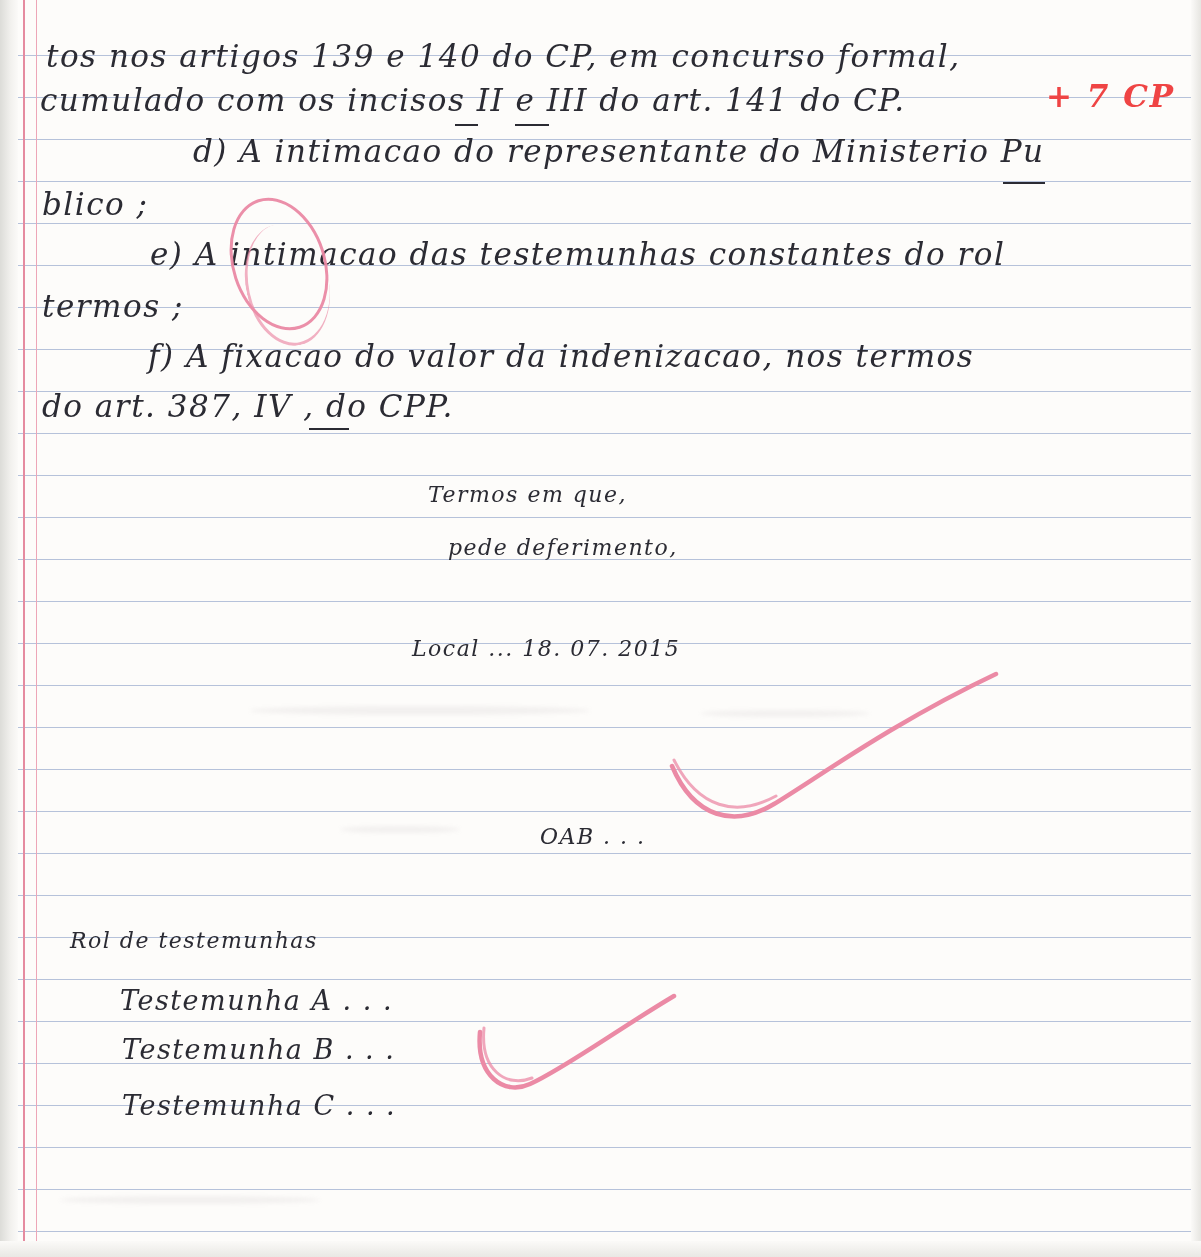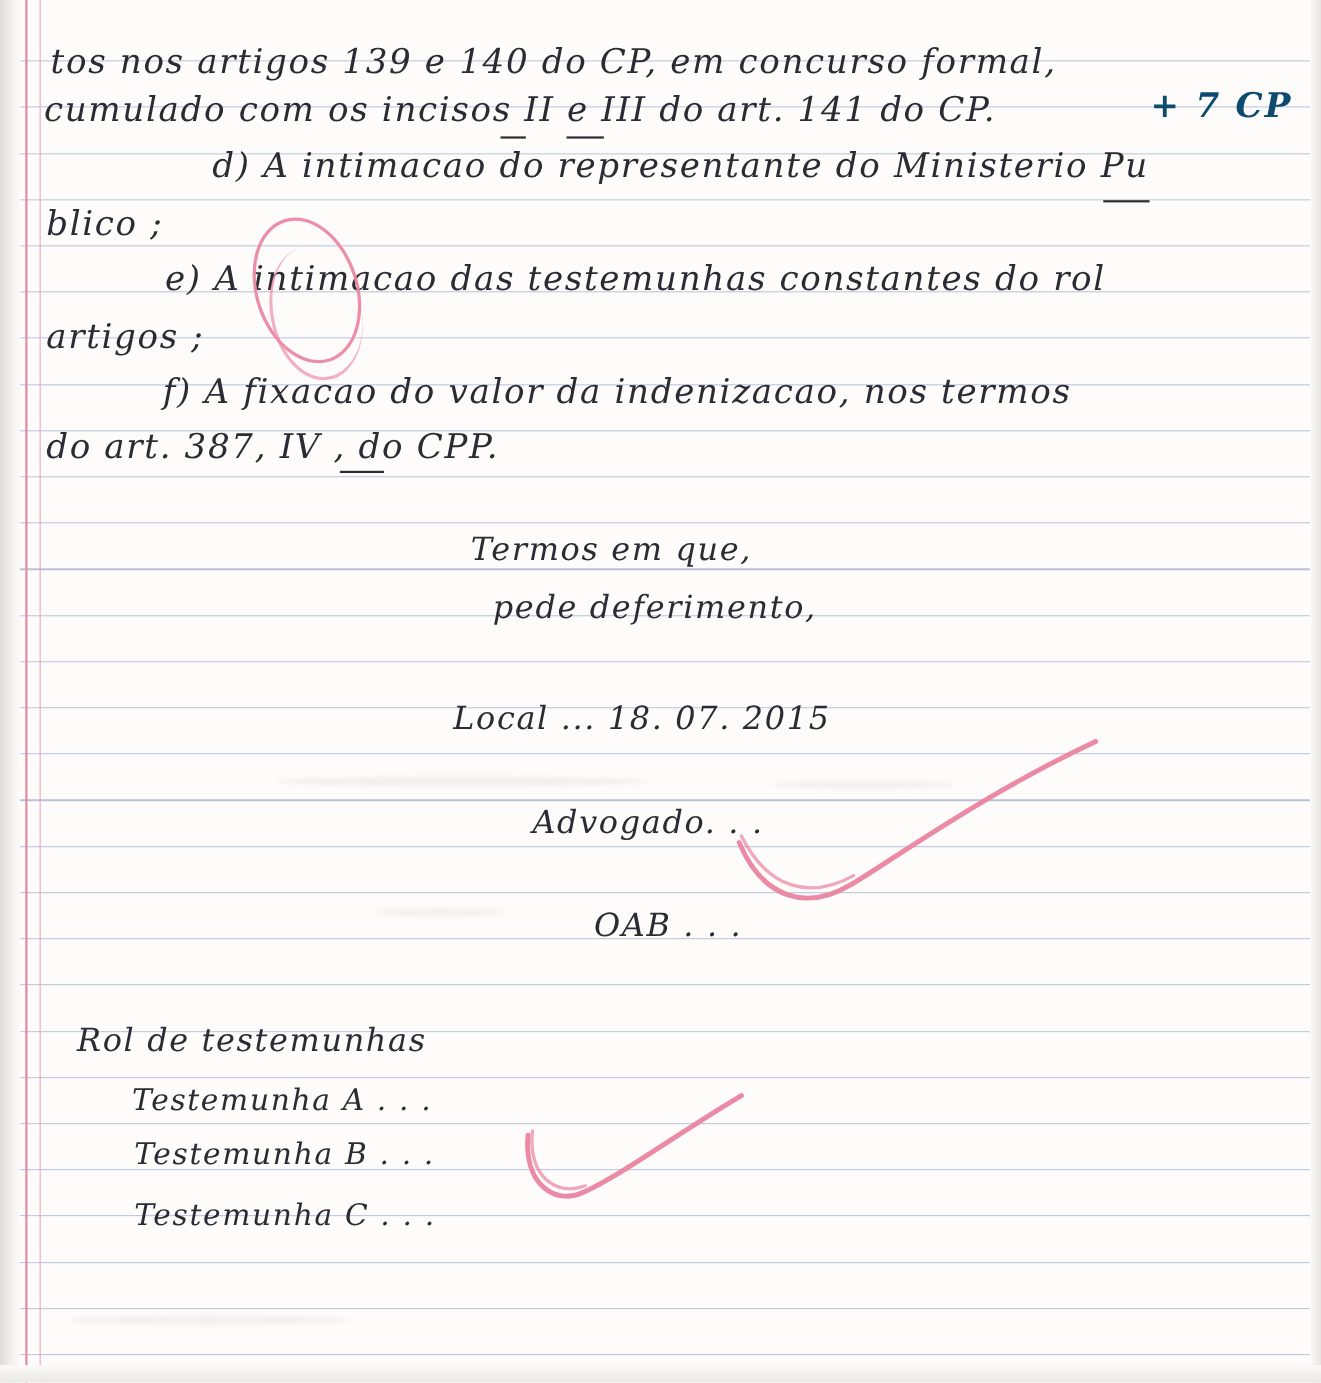--- a/index.html
+++ b/index.html
@@ -64,25 +64,25 @@
   .hw {
     position: absolute;
     color: #2b2b33;
     font-family: "DejaVu Serif", serif;
     font-style: italic;
     white-space: nowrap;
     letter-spacing: 1.5px;
     transform-origin: left bottom;
   }
   .hw.sz1 { font-size: 31px; }
-  .hw.sz2 { font-size: 29px; }
+  .hw.sz2 { font-size: 22px; }
   .hw.sz3 { font-size: 27px; }
 
   .hw.red {
-    color: #0c4a6e;
+    color: #ef4444;
     font-weight: bold;
     letter-spacing: 2px;
   }
 
   
   #l1  { left: 46px;  top: 38px;  } 
   #l2  { left: 40px;  top: 82px;  }
   #l2r { left: 1046px; top: 78px; }
   #l3  { left: 150px; top: 133px; margin-left: 43px; }
   #l4  { left: 42px;  top: 186px; }
@@ -197,38 +197,37 @@
   <div id="l2" class="hw sz1">cumulado  com  os  incisos  II e  III  do  art.  141 do  CP.</div>
 
   <div id="l2r" class="hw sz1 red">+ 7 CP</div>
 
   <div id="l3" class="hw sz1">d)  A  intimacao  do  representante  do  Ministerio Pu</div>
 
   <div id="l4" class="hw sz1">blico ;</div>
 
   <div id="l5" class="hw sz1">e)  A  intimacao  das  testemunhas  constantes  do  rol</div>
 
-  <div id="l6" class="hw sz1">artigos ;</div>
+  <div id="l6" class="hw sz1">termos ;</div>
 
   <div id="l7" class="hw sz1">f)  A  fixacao  do  valor  da  indenizacao, nos  termos</div>
 
   <div id="l8" class="hw sz1">do  art. 387,  IV ,  do  CPP.</div>
 
   <div class="underline-ii"></div>
   <div class="underline-iii"></div>
   <div class="underline-ml"></div>
   <div class="underline-iv"></div>
 
   <div id="s1" class="hw sz2">Termos  em  que,</div>
 
   <div id="s2" class="hw sz2">pede  deferimento,</div>
 
   <div id="s3" class="hw sz2">Local ...  18. 07. 2015</div>
 
-  <div id="s4" class="hw sz2">Advogado. . .</div>
 
   <div id="s5" class="hw sz2">OAB . . .</div>
 
   <div id="r1" class="hw sz2">Rol  de  testemunhas</div>
 
   <div id="r2" class="hw sz3">Testemunha  A . . .</div>
 
   <div id="r3" class="hw sz3">Testemunha  B . . .</div>
 
   <div id="r4" class="hw sz3">Testemunha  C . . .</div>

